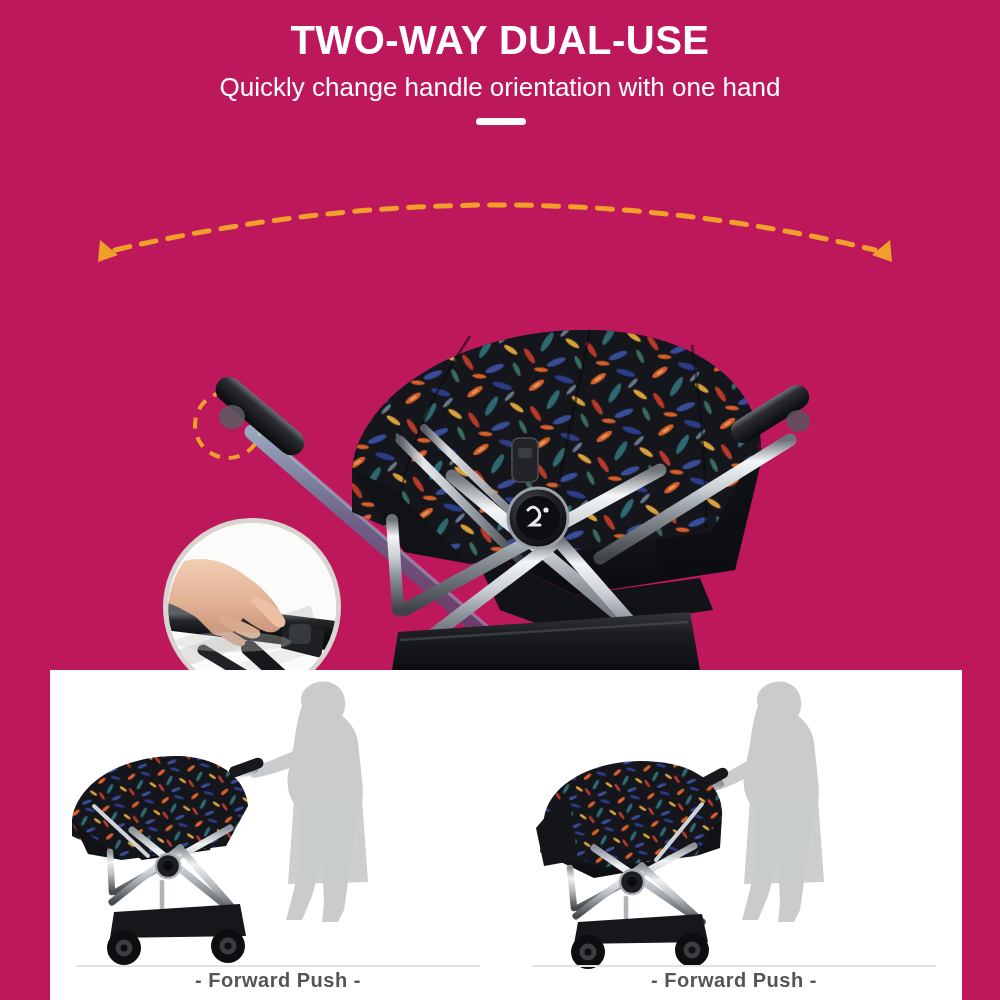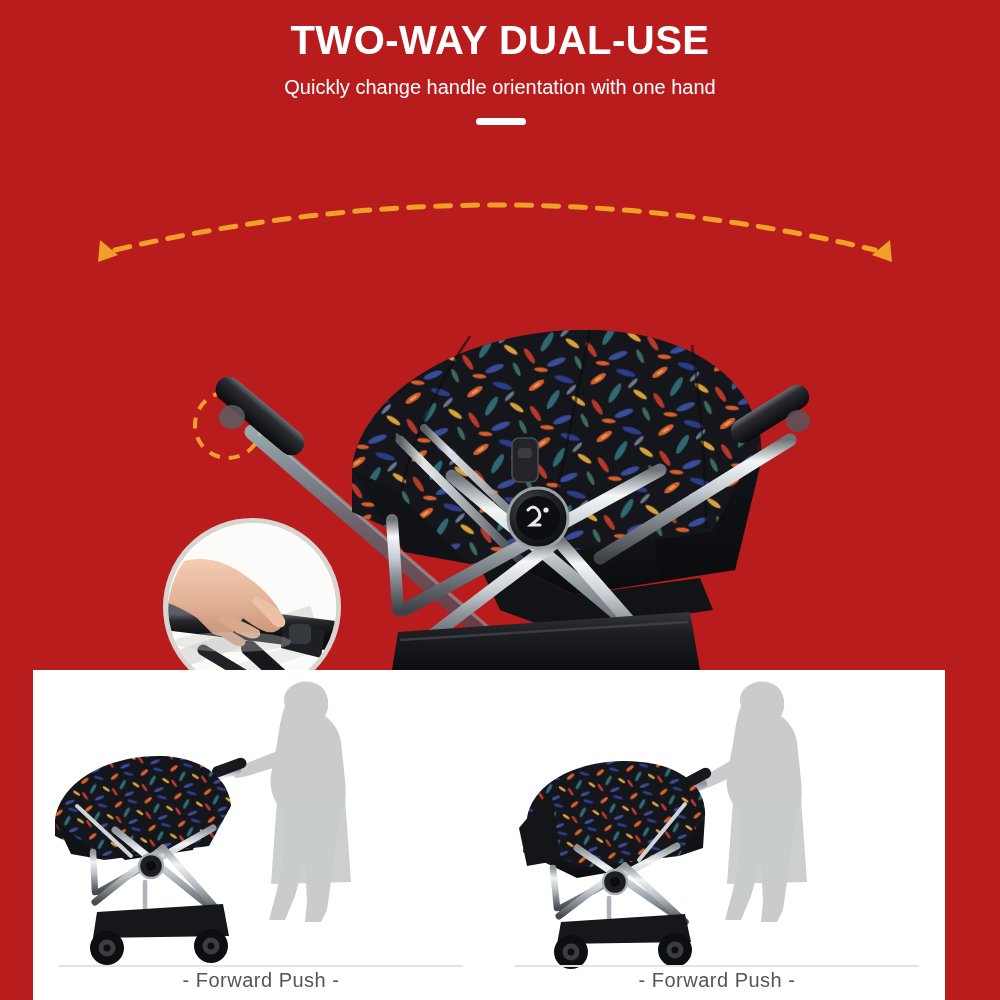--- a/index.html
+++ b/index.html
@@ -4,41 +4,41 @@
 <style>
   html, body {
     margin: 0; padding: 0;
     width: 1000px; height: 1000px;
     overflow: hidden;
     font-family: "Liberation Sans", sans-serif;
   }
   #stage {
     position: relative;
     width: 1000px; height: 1000px;
-    background: #b91c1c;
+    background: #be185d;
     overflow: hidden;
   }
 
   
   #header { position: absolute; top: 0; left: 0; width: 1000px; height: 140px; }
   #title {
     position: absolute; top: 18px; left: 0; width: 1000px;
     text-align: center;
     color: #ffffff;
     font-size: 40px;
     font-weight: bold;
     letter-spacing: 0.5px;
     line-height: 44px;
     white-space: nowrap;
   }
   #subtitle {
     position: absolute; top: 73px; left: 0; width: 1000px;
     text-align: center;
     color: #ffffff;
-    font-size: 20px;
+    font-size: 26px;
     font-weight: normal;
     line-height: 28px;
     white-space: nowrap;
   }
   #underline {
     position: absolute; top: 118px; left: 476px;
     width: 50px; height: 7px;
     background: #ffffff;
     border-radius: 4px;
   }
@@ -65,23 +65,24 @@
     width: 205px;
     text-align: center;
     color: #ffffff;
     font-size: 21px;
     line-height: 26px;
   }
 
   
   #panel {
     position: absolute;
-    left: 33px; top: 670px;
+    left: 50px; top: 670px;
     width: 912px; height: 330px;
     background: #ffffff;
+    font-weight: bold;
   }
   .panel-half { position: absolute; top: 0; width: 456px; height: 330px; }
   #half-left  { left: 0; }
   #half-right { left: 456px; }
   .scene-svg { position: absolute; left: 0; top: 0; }
   .push-caption {
     position: absolute;
     bottom: 8px; left: 0; width: 456px;
     text-align: center;
     color: #555555;

